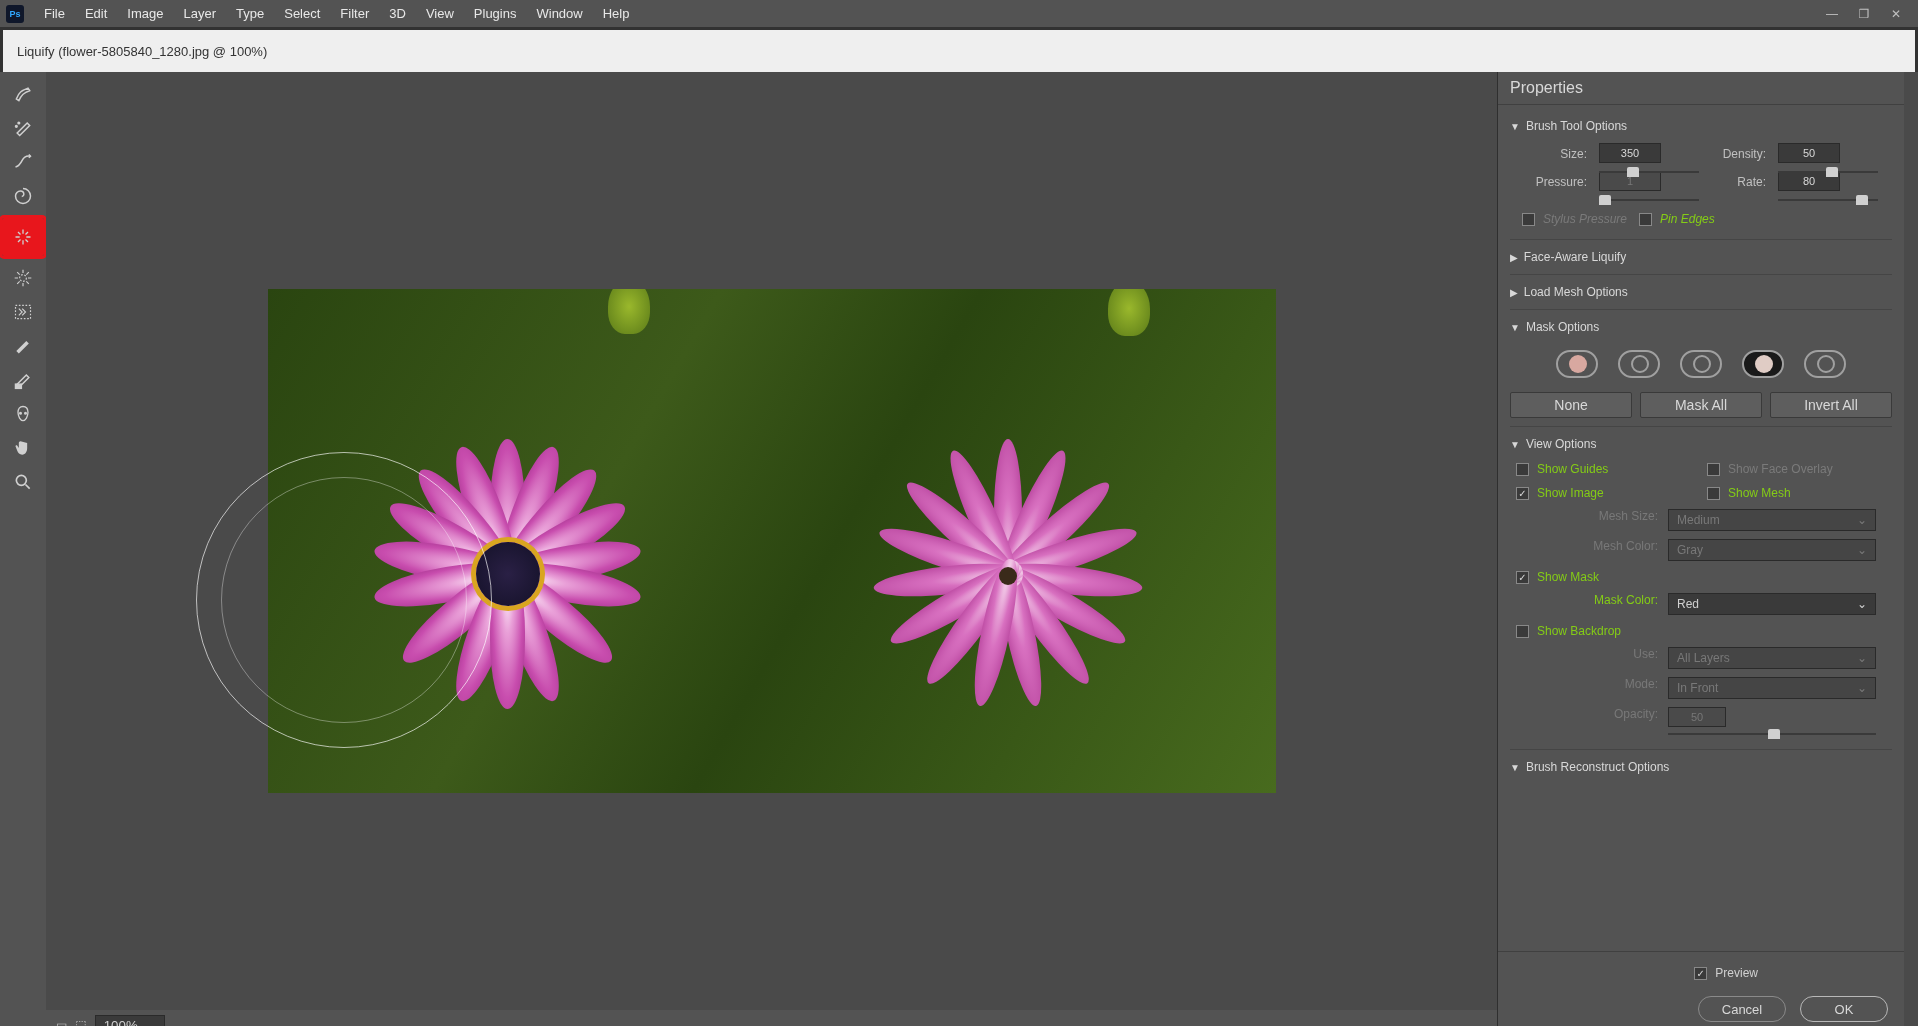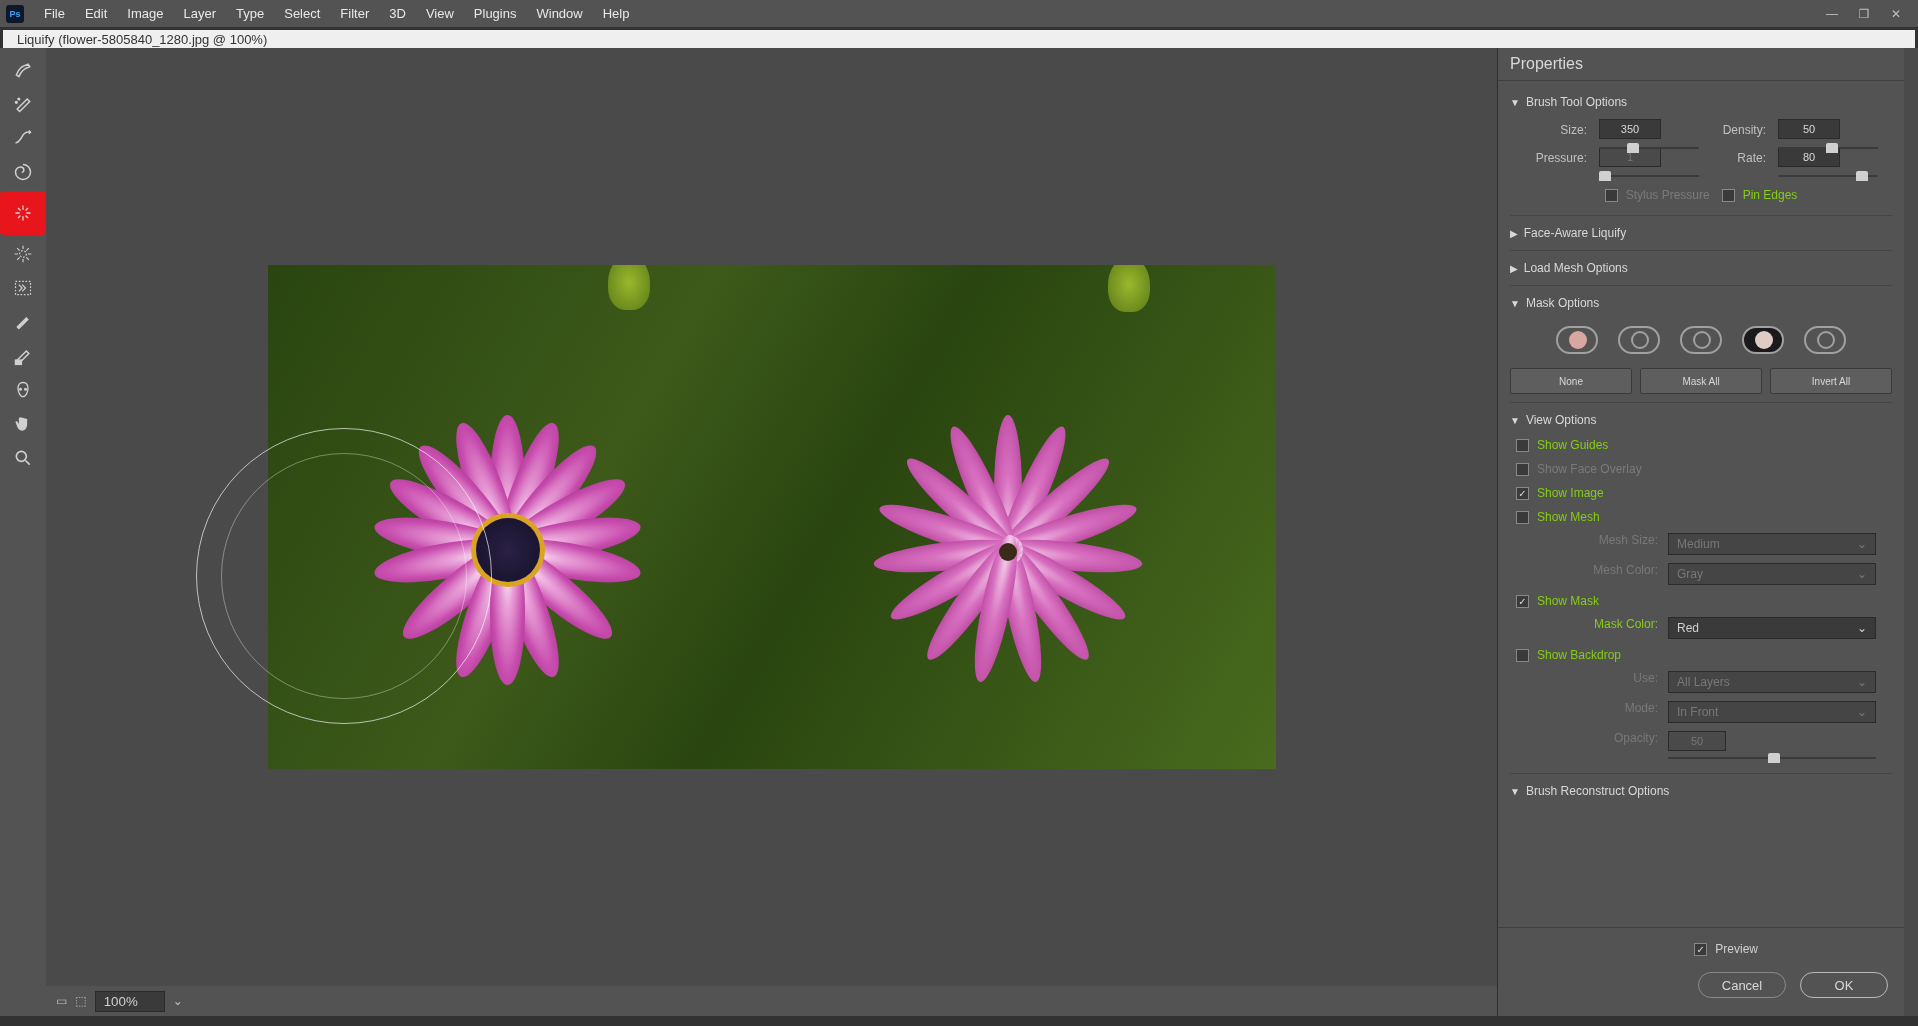--- a/index.html
+++ b/index.html
@@ -4,21 +4,21 @@
 <style>
 * { margin: 0; padding: 0; box-sizing: border-box; font-family: -apple-system, "Segoe UI", sans-serif; }
 body { background: #323232; color: #d0d0d0; font-size: 12px; overflow: hidden; width: 1918px; height: 1026px; }
 
 .menubar { background: #535353; height: 27px; display: flex; align-items: center; padding: 0 6px; }
 .ps-logo { width: 18px; height: 18px; background: #0f172a; border-radius: 3px; display: flex; align-items: center; justify-content: center; color: #31a8ff; font-weight: bold; font-size: 9px; margin-right: 10px; }
 .menu-item { padding: 0 10px; cursor: default; color: #e8e8e8; font-size: 13px; }
 .win-controls { margin-left: auto; display: flex; gap: 0; }
 .win-btn { width: 32px; height: 22px; display: flex; align-items: center; justify-content: center; color: #c0c0c0; }
 
-.doc-title { background: #efefef; color: #333; height: 18px; display: flex; align-items: center; padding: 0 14px; font-size: 13px; margin: 3px 3px 0 3px; }
+.doc-title { background: #efefef; color: #333; height: 42px; display: flex; align-items: center; padding: 0 14px; font-size: 13px; margin: 3px 3px 0 3px; }
 
 .workspace { display: flex; height: calc(100% - 58px); }
 
 .toolbar { width: 46px; background: #535353; display: flex; flex-direction: column; align-items: center; padding-top: 10px; gap: 10px; }
 .tool { width: 28px; height: 24px; display: flex; align-items: center; justify-content: center; color: #d0d0d0; border-radius: 2px; }
 .tool.highlighted { background: #e8161c; width: 42px; height: 38px; outline: 3px solid #e8161c; }
 .tool svg { width: 20px; height: 20px; }
 
 .canvas-area { flex: 1; background: #4a4a4a; position: relative; display: flex; flex-direction: column; }
 .canvas-content { flex: 1; display: flex; align-items: center; justify-content: center; position: relative; }
@@ -59,21 +59,21 @@
 .chk.checked::after { content: '✓'; }
 
 .mask-btns { display: flex; gap: 20px; justify-content: center; padding: 10px 0; }
 .mask-icon { width: 42px; height: 28px; border: 2px solid #a0a0a0; border-radius: 14px; position: relative; background: transparent; }
 .mask-icon::after { content:''; position:absolute; width:18px; height:18px; border-radius:50%; background:#d8a8a0; top:3px; left:11px; }
 .mask-icon.v2::after { background:transparent; border:2px solid #a0a0a0; width:14px; height:14px; }
 .mask-icon.v3 { background: #1a1a1a; }
 .mask-icon.v3::after { background:#e0ccc5; }
 
 .btn-row { display: flex; gap: 8px; padding: 4px 0; }
-.btn { flex: 1; height: 26px; background: #5e5e5e; border: 1px solid #3a3a3a; color: #d8d8d8; display: flex; align-items: center; justify-content: center; font-size: 10px; border-radius: 2px; }
+.btn { flex: 1; height: 26px; background: #5e5e5e; border: 1px solid #3a3a3a; color: #d8d8d8; display: flex; align-items: center; justify-content: center; font-size: 14px; border-radius: 2px; }
 
 .dd-row { display: flex; align-items: flex-start; gap: 10px; padding: 4px 16px 4px 80px; }
 .dd-row .dlabel { width: 68px; text-align: right; color: #84cc16; }
 .dd-row.disabled .dlabel { color: #787878; }
 .dropdown { flex: 1; height: 22px; background: #3a3a3a; border: 1px solid #2a2a2a; color: #d0d0d0; display: flex; align-items: center; justify-content: space-between; padding: 0 8px; font-size: 12px; }
 .dd-row.disabled .dropdown { color: #787878; background: #454545; gap: 35px; }
 
 .panel-footer { padding: 14px 16px 18px; border-top: 1px solid #404040; }
 .preview-row { display: flex; justify-content: flex-end; align-items: center; gap: 8px; margin-bottom: 16px; padding-right: 130px; }
 .footer-btns { display: flex; gap: 14px; justify-content: flex-end; }
@@ -267,21 +267,21 @@
               </div>
             </div>
           <span class="label">Rate:</span>
           <div class="field-stack">
               <input class="num-input" value="80" style="">
               <div class="slider">
                 <div class="slider-thumb" style="left:78%"></div>
               </div>
             </div>
         </div>
-        <div style="display:flex; justify-content:center; padding:4px 6px;">
+        <div style="display:flex; justify-content:flex-start; padding:4px 6px;font-style:italic;">
           <div class="chk-row disabled">
               <div class="chk"></div>
               <span>Stylus Pressure</span>
             </div>
           <div class="chk-row">
               <div class="chk"></div>
               <span>Pin Edges</span>
             </div>
         </div>
       </div>
@@ -317,21 +317,21 @@
           <div class="btn">Mask All</div>
           <div class="btn">Invert All</div>
         </div>
       </div>
 
       <div class="section">
         <div class="section-h">
             <span class="tri">▼</span>
             <span>View Options</span>
           </div>
-        <div style="display:grid; grid-template-columns:1fr;">
+        <div style="display:grid; grid-template-columns:1fr 1fr;">
           <div class="chk-row">
               <div class="chk"></div>
               <span>Show Guides</span>
             </div>
           <div class="chk-row disabled">
               <div class="chk"></div>
               <span>Show Face Overlay</span>
             </div>
           <div class="chk-row">
               <div class="chk checked"></div>

